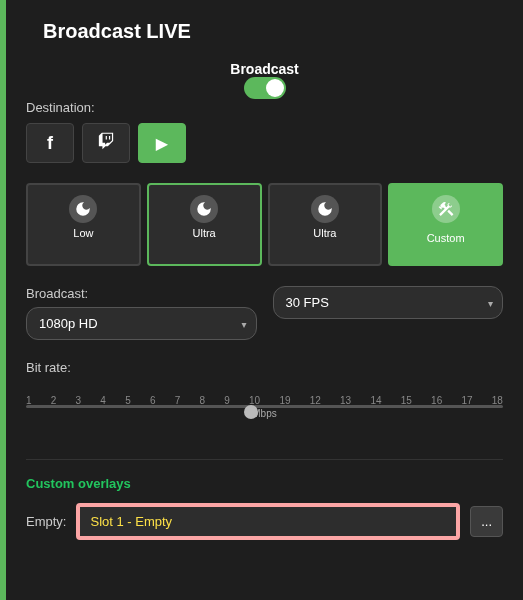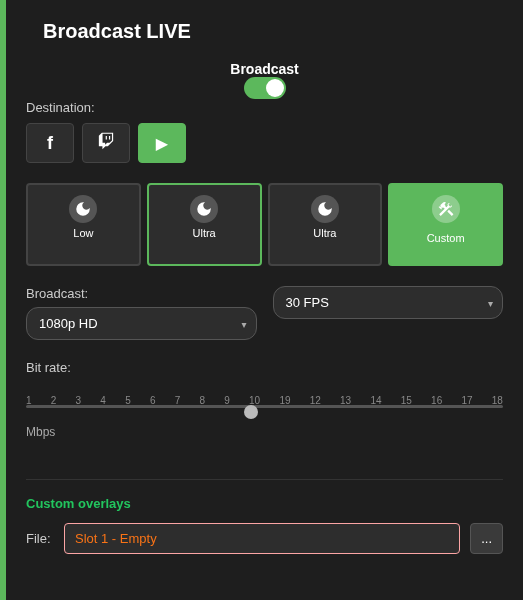--- a/index.html
+++ b/index.html
@@ -238,23 +238,24 @@
 
     .tick-labels {
       display: flex;
       justify-content: space-between;
       font-size: 10px;
       color: #888;
       margin-top: 4px;
     }
 
     .mbps-label {
-      font-size: 12px;
+      text-align: center;
+      font-size: 10px;
       color: #aaa;
-      margin-top: 19px;
+      margin-top: 2px;
     }
 
     .divider {
       border: none;
       border-top: 1px solid #333;
       margin: 16px 0;
     }
 
     .overlays-title {
       font-size: 13px;
@@ -271,24 +272,24 @@
 
     .file-label {
       font-size: 13px;
       color: #ccc;
       min-width: 28px;
     }
 
     .file-input {
       flex: 1;
       background: #2d2d2d;
-      border: 1px solid #fca5a5;
+      border: 4px solid #fca5a5;
       border-radius: 4px;
       padding: 7px 10px;
-      color: #f97316;
+      color: #fde047;
       font-size: 13px;
     }
 
     .browse-btn {
       background: #3a3a3a;
       border: 1px solid #555;
       border-radius: 4px;
       color: #fff;
       padding: 7px 10px;
       cursor: pointer;
@@ -410,18 +411,18 @@
         <span>18</span>
       </div>
       <div class="mbps-label">Mbps</div>
     </div>
   </div>
 
   <hr class="divider">
 
   <div class="overlays-title">Custom overlays</div>
   <div class="file-row">
-    <span class="file-label">File:</span>
+    <span class="file-label">Empty:</span>
     <input class="file-input" type="text" value="Slot 1 - Empty" style="">
     <button class="browse-btn">...</button>
   </div>
 
 </div>
 
 </body></html>

